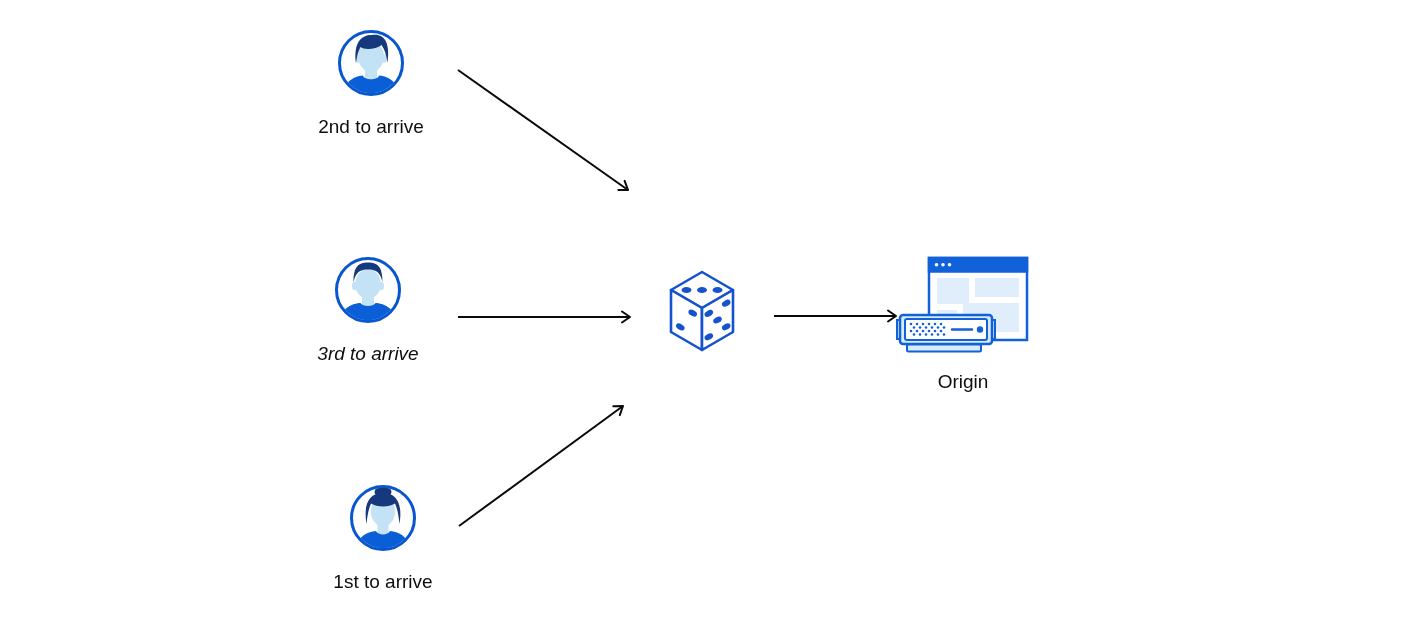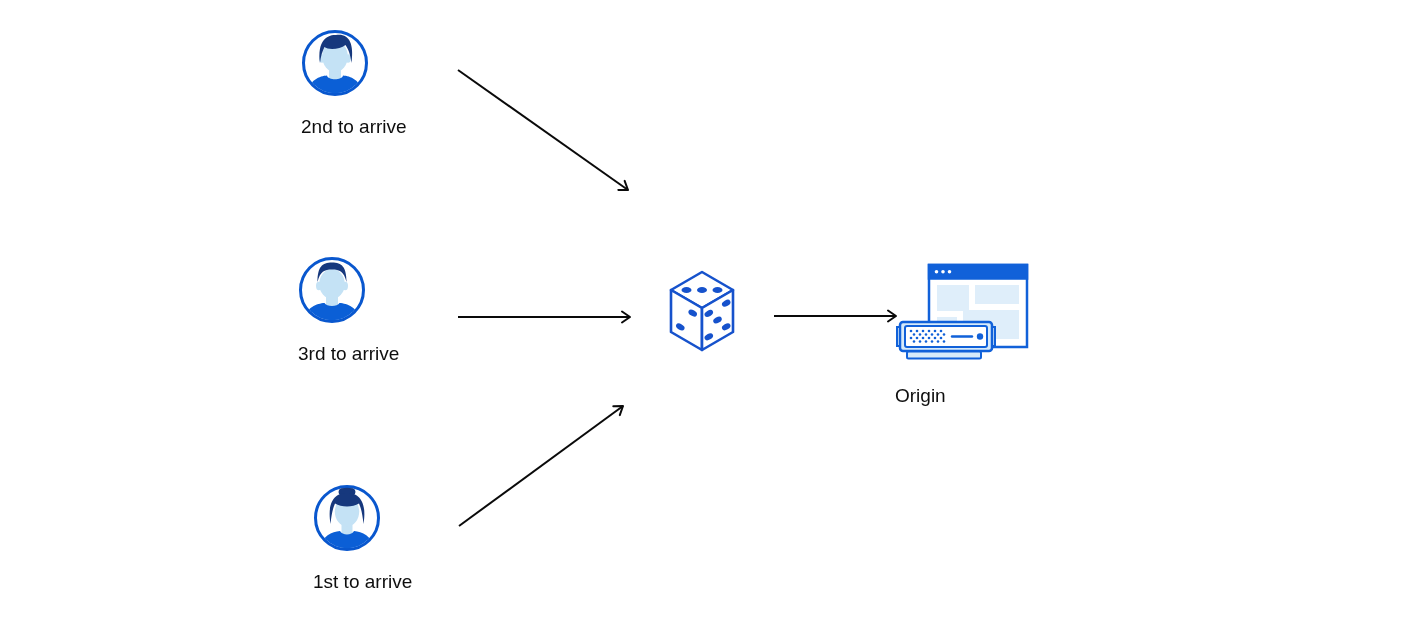--- a/index.html
+++ b/index.html
@@ -14,36 +14,36 @@
   .arrow-layer {
     position: absolute;
     left: 0; top: 0;
     width: 1405px; height: 633px;
     pointer-events: none;
   }
   .node {
     position: absolute;
     display: flex;
     flex-direction: column;
-    align-items: flex-start;
+    align-items: center;
   }
   .node .icon-wrap { line-height: 0; }
   .node-label {
     margin-top: 19px;
     font-size: 19px;
     color: #0E0E0E;
     white-space: nowrap;
     text-align: center;
   }
   .origin-label-gap { margin-top: 13px; }
   .client-1 { left: 301px; top: 29px;  width: 140px; }
-  .client-2 { left: 298px; top: 256px; width: 140px; }
+  .client-2 { left: 298px; top: 256px; width: 140px; font-style: italic; }
   .client-3 { left: 313px; top: 484px; width: 140px; }
   .dice-node { left: 667px; top: 269px; width: 70px; }
-  .origin-node { left: 895px; top: 263px; width: 136px; gap: 7px; }
+  .origin-node { left: 895px; top: 256px; width: 136px; }
 </style>
 </head>
 <body>
 
 <div class="canvas">
 
   <svg class="arrow-layer" viewBox="0 0 1405 633">
     <defs>
       <marker id="ah" viewBox="0 0 14 14" markerWidth="14" markerHeight="14" refX="10.5" refY="7" orient="auto" markerUnits="userSpaceOnUse">
         <path d="M2.5,1.5 L10.5,7 L2.5,12.5" fill="none" stroke="#0A0A0A" stroke-width="2" stroke-linecap="round" stroke-linejoin="round"></path>

